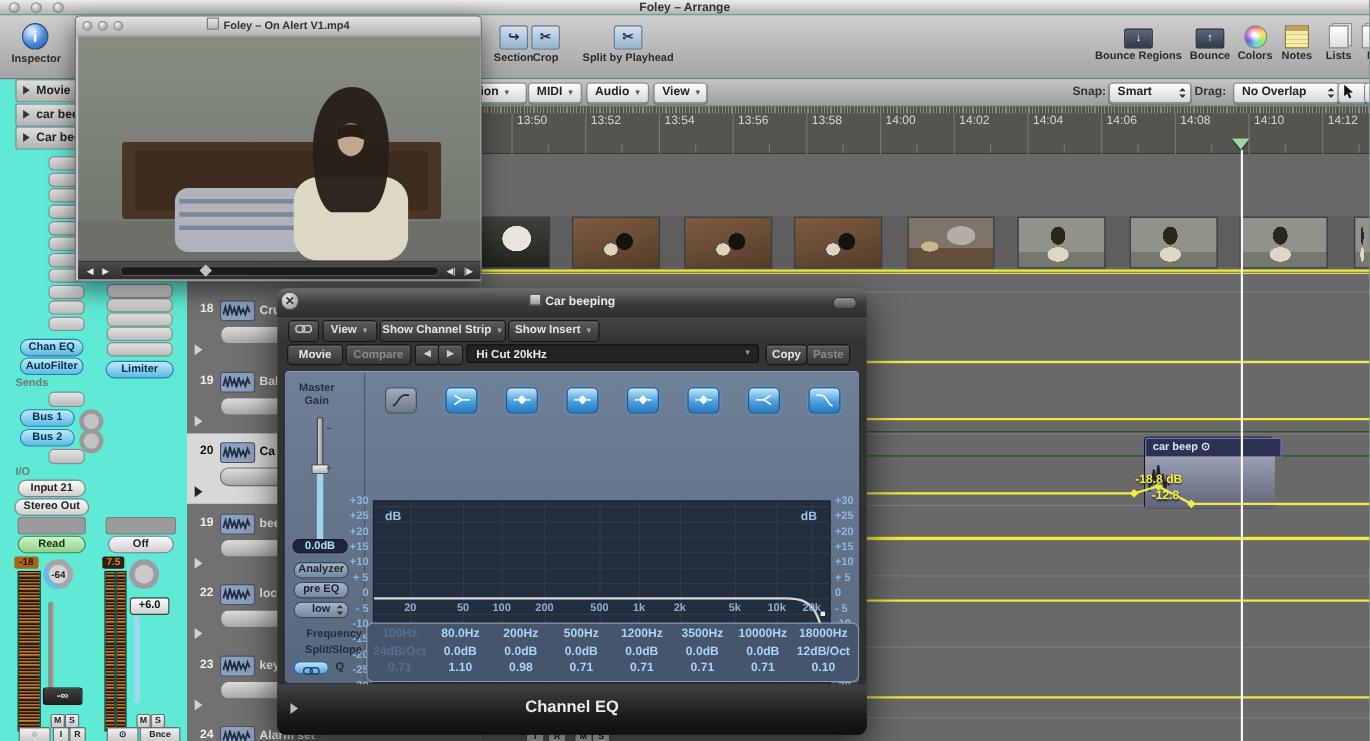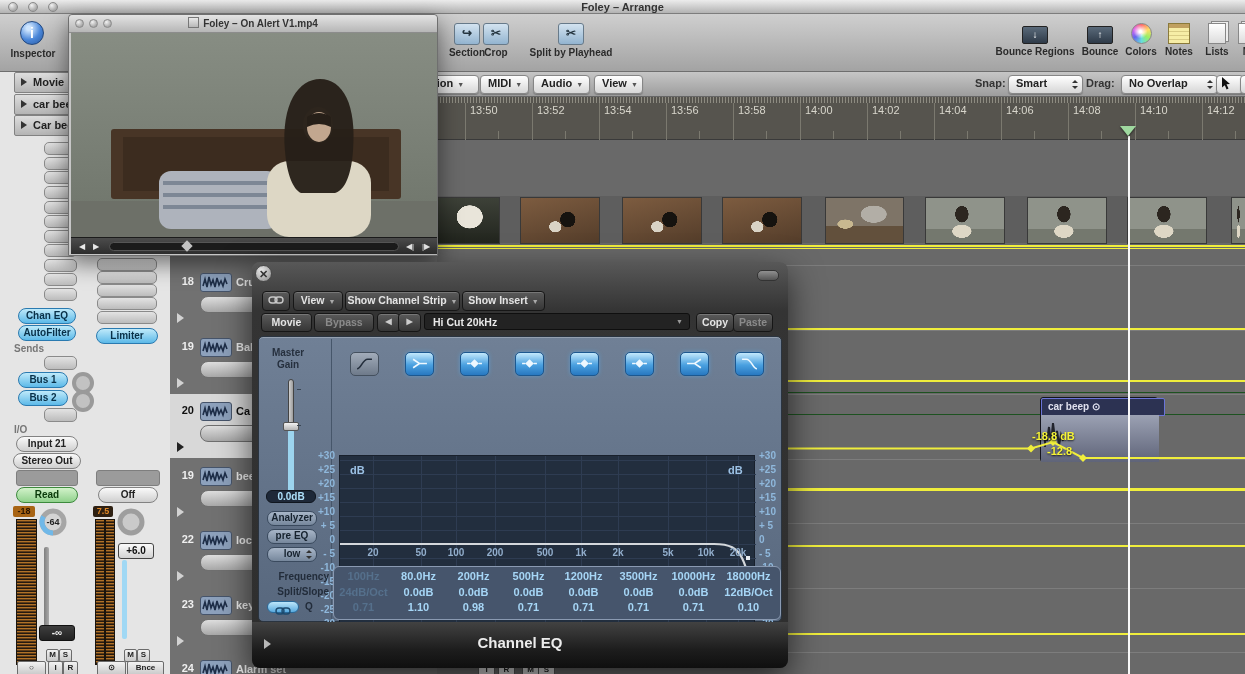--- a/index.html
+++ b/index.html
@@ -1,17 +1,17 @@
 <!DOCTYPE html>
 <html><head>
 <meta charset="utf-8">
 <style>
   html,body{margin:0;padding:0;background:#888;}
   #app{position:relative;width:1245px;height:674px;overflow:hidden;
-       font-family:"Liberation Sans",sans-serif;background:#e5e5e5;}
+       font-family:"Liberation Sans",sans-serif;background:#5eead4;}
   .r{position:absolute;box-sizing:border-box;}
   .tl{border-radius:50%;background:radial-gradient(circle at 35% 30%,#f2f2f2,#a8a8a8 70%);border:1px solid #8a8a8a;}
   
   #titlebar{left:0;top:0;width:1245px;height:14px;background:linear-gradient(#ececec,#b2b2b2);border-bottom:1px solid #7d7d7d;
             font-size:11px;font-weight:bold;color:#333;text-align:center;line-height:14px;}
   #toolbar{left:0;top:14px;width:1245px;height:58px;background:linear-gradient(#cfcfcf,#a3a3a3);border-bottom:1px solid #6e6e6e;}
   #menubar{left:170px;top:72px;width:1075px;height:25px;background:linear-gradient(#c6c6c6,#9d9d9d);border-bottom:1px solid #666;}
   .tbtn{position:absolute;text-align:center;color:#2b2b2b;font-size:10px;font-weight:bold;}
   .tbtn .ic{display:block;margin:0 auto 2px;}
   .popup{position:absolute;height:17px;background:linear-gradient(#ffffff,#d6d6d6);border:1px solid #868686;border-radius:4px;
@@ -430,35 +430,38 @@
       <div class="vbtn" style="left:4px;">◀</div>
       <div class="vbtn" style="left:18px;">▶</div>
       <div class="r" style="left:38px;top:4px;width:290px;height:9px;background:#1b1b1b;border:1px solid #565656;border-radius:5px;"></div>
       <div class="r" style="left:112px;top:4px;width:8px;height:8px;background:#c2c2c2;transform:rotate(45deg);"></div>
       <div class="vbtn" style="left:332px;">◀|</div>
       <div class="vbtn" style="left:348px;">|▶</div>
     </div>
   </div>
 
   <div class="r" id="eqwin">
+    <div class="r" style="left:0;top:0;width:536px;height:26px;border-radius:8px 8px 0 0;background:linear-gradient(#6e6e6e,#3c3c3c 55%,#2f2f2f);border-bottom:1px solid #141414;text-align:center;font-size:11px;font-weight:bold;color:#e9e9e9;line-height:24px;">
+      <span style="display:inline-block;width:9px;height:9px;margin-right:4px;vertical-align:-1px;background:linear-gradient(#ddd,#999);border:1px solid #555;"></span><span>Car beeping</span>
+    </div>
     <div class="r" style="left:3px;top:3px;width:17px;height:17px;border-radius:50%;background:radial-gradient(circle at 35% 30%,#e8e8e8,#8a8a8a);border:1px solid #4a4a4a;color:#333;font-size:11px;font-weight:bold;text-align:center;line-height:16px;">✕</div>
     <div class="lozenge" style="left:505px;top:8px;"></div>
 
     <div class="dkbtn" style="left:10px;top:29px;width:26px;height:18px;line-height:17px;">
       <svg width="16" height="8" viewBox="0 0 16 8">
           <rect x="1" y="1" width="8" height="6" rx="3" fill="none" stroke="#c8c8c8" stroke-width="1.4"></rect>
           <rect x="7" y="1" width="8" height="6" rx="3" fill="none" stroke="#c8c8c8" stroke-width="1.4"></rect>
         </svg>
     </div>
     <div class="dkbtn" style="left:41px;top:29px;width:48px;height:18px;line-height:17px;"><span>View</span><span class="caret">▼</span></div>
     <div class="dkbtn" style="left:93px;top:29px;width:113px;height:18px;line-height:17px;"><span>Show Channel Strip</span><span class="caret">▼</span></div>
     <div class="dkbtn" style="left:210px;top:29px;width:81px;height:18px;line-height:17px;"><span>Show Insert</span><span class="caret">▼</span></div>
 
     <div class="dkbtn" style="left:9px;top:51px;width:49px;height:17px;line-height:16px;"><span>Movie</span></div>
-    <div class="dkbtn dim" style="left:62px;top:51px;width:58px;height:17px;line-height:16px;"><span>Bypass</span></div>
+    <div class="dkbtn dim" style="left:62px;top:51px;width:58px;height:17px;line-height:16px;"><span>Compare</span></div>
     <div class="dkbtn" style="left:125px;top:51px;width:21px;height:17px;line-height:16px;color:#ccc;font-size:8px;">◀</div>
     <div class="dkbtn" style="left:146px;top:51px;width:21px;height:17px;line-height:16px;color:#ccc;font-size:8px;">▶</div>
     <div class="r" style="left:172px;top:51px;width:266px;height:17px;background:#232323;border:1px solid #0f0f0f;border-radius:3px;font-size:10.5px;font-weight:bold;color:#e9e9e9;line-height:16px;padding-left:8px;">
       <span>Hi Cut 20kHz</span>
       <span style="position:absolute;right:6px;color:#999;font-size:7px;">▼</span>
     </div>
     <div class="dkbtn" style="left:444px;top:51px;width:36px;height:17px;line-height:16px;"><span>Copy</span></div>
     <div class="dkbtn dim" style="left:481px;top:51px;width:38px;height:17px;line-height:16px;"><span>Paste</span></div>
 
     <div class="r" id="eqpanel">

